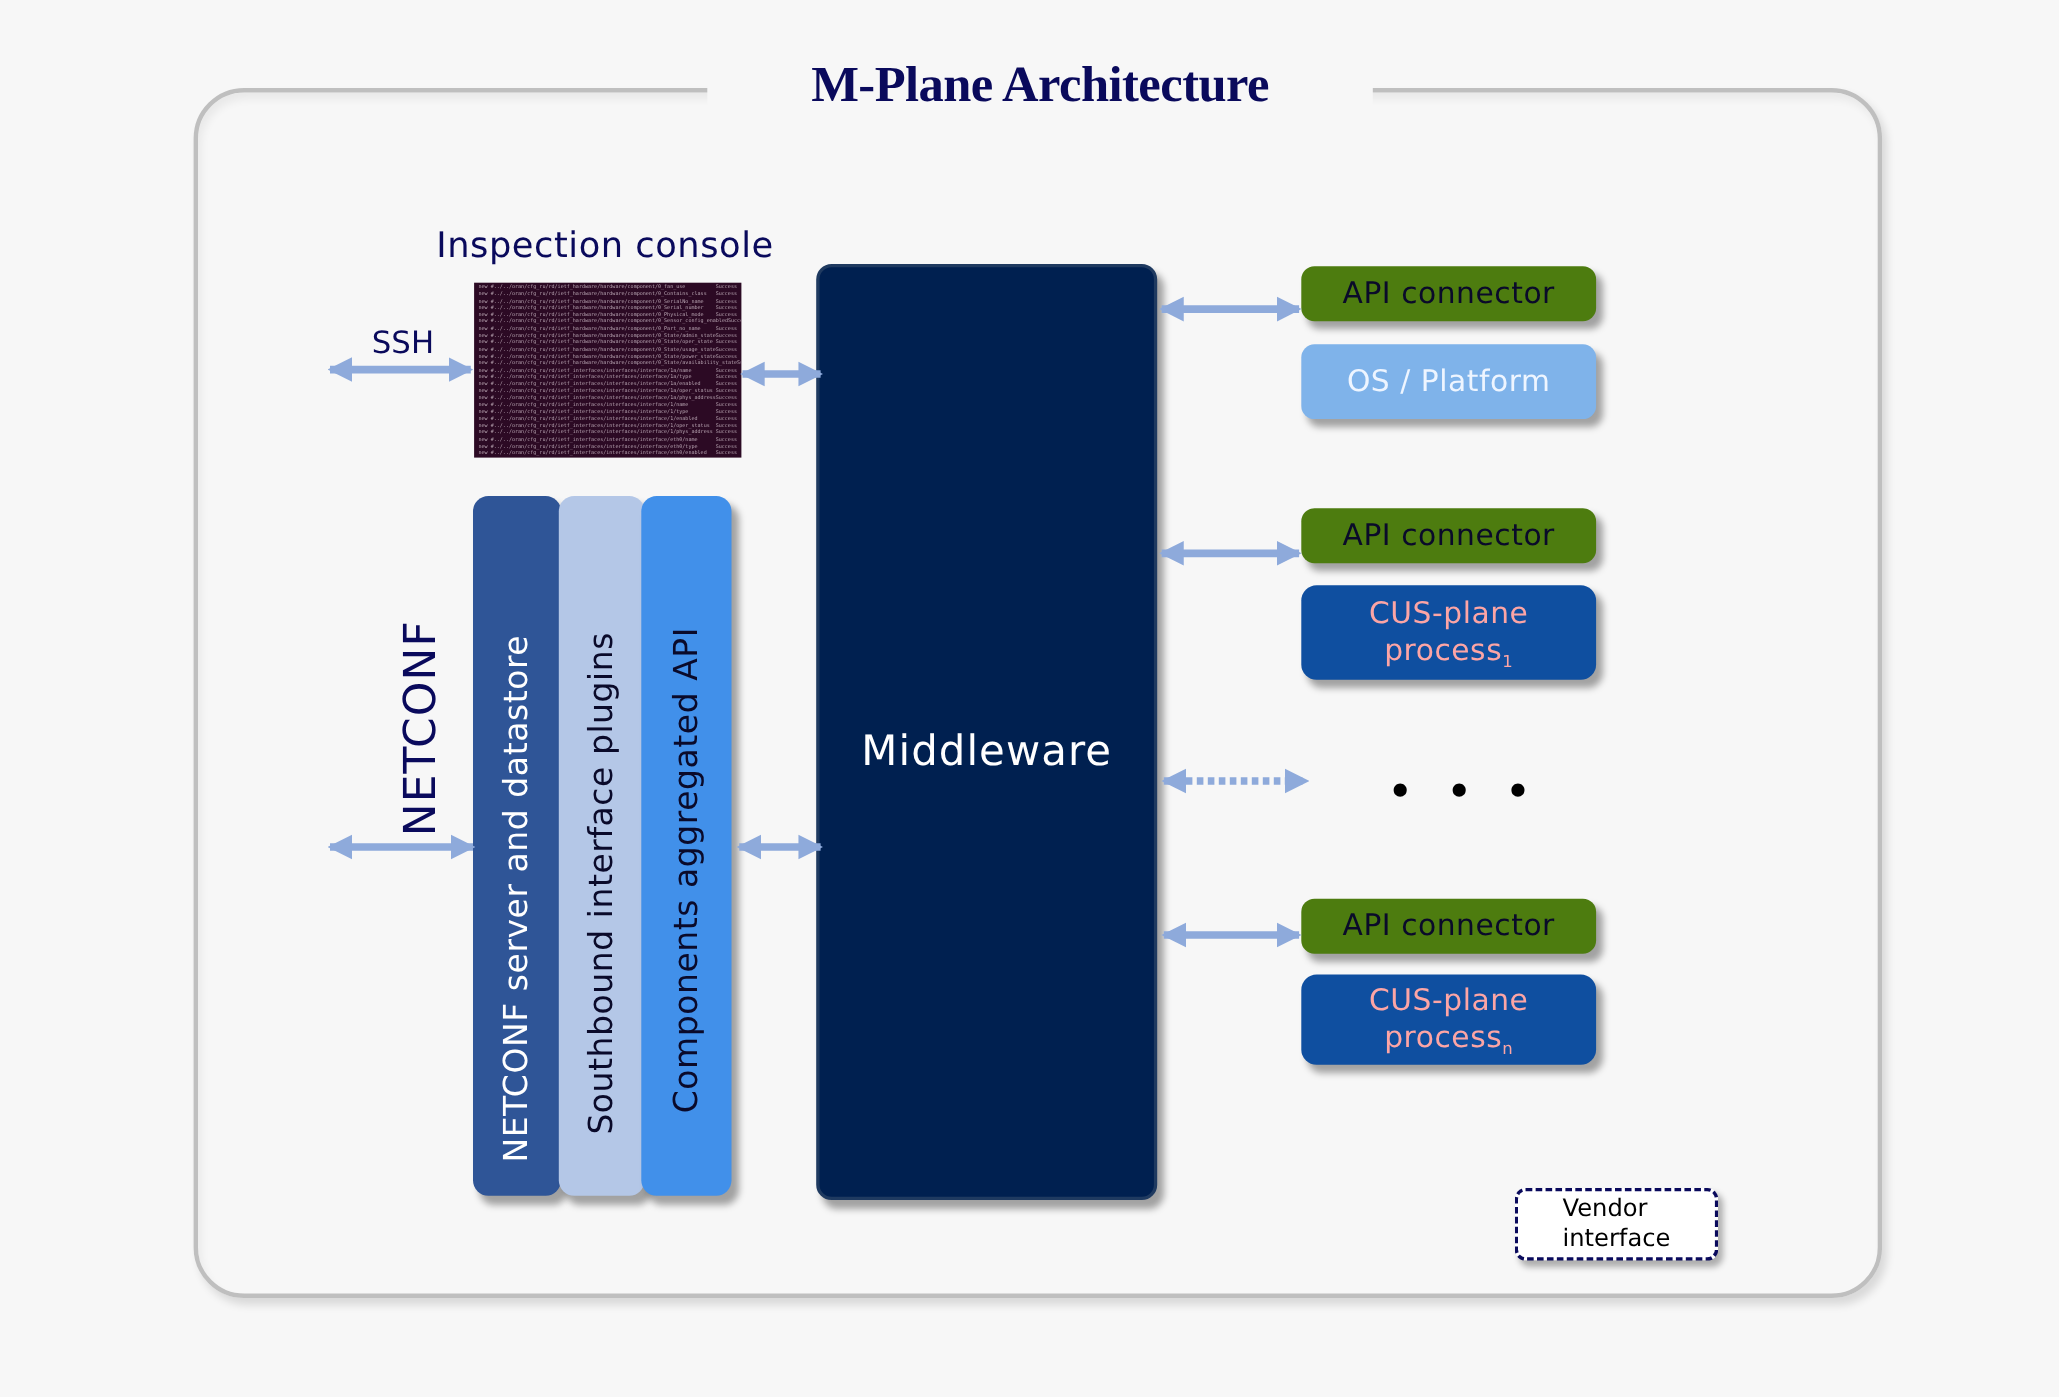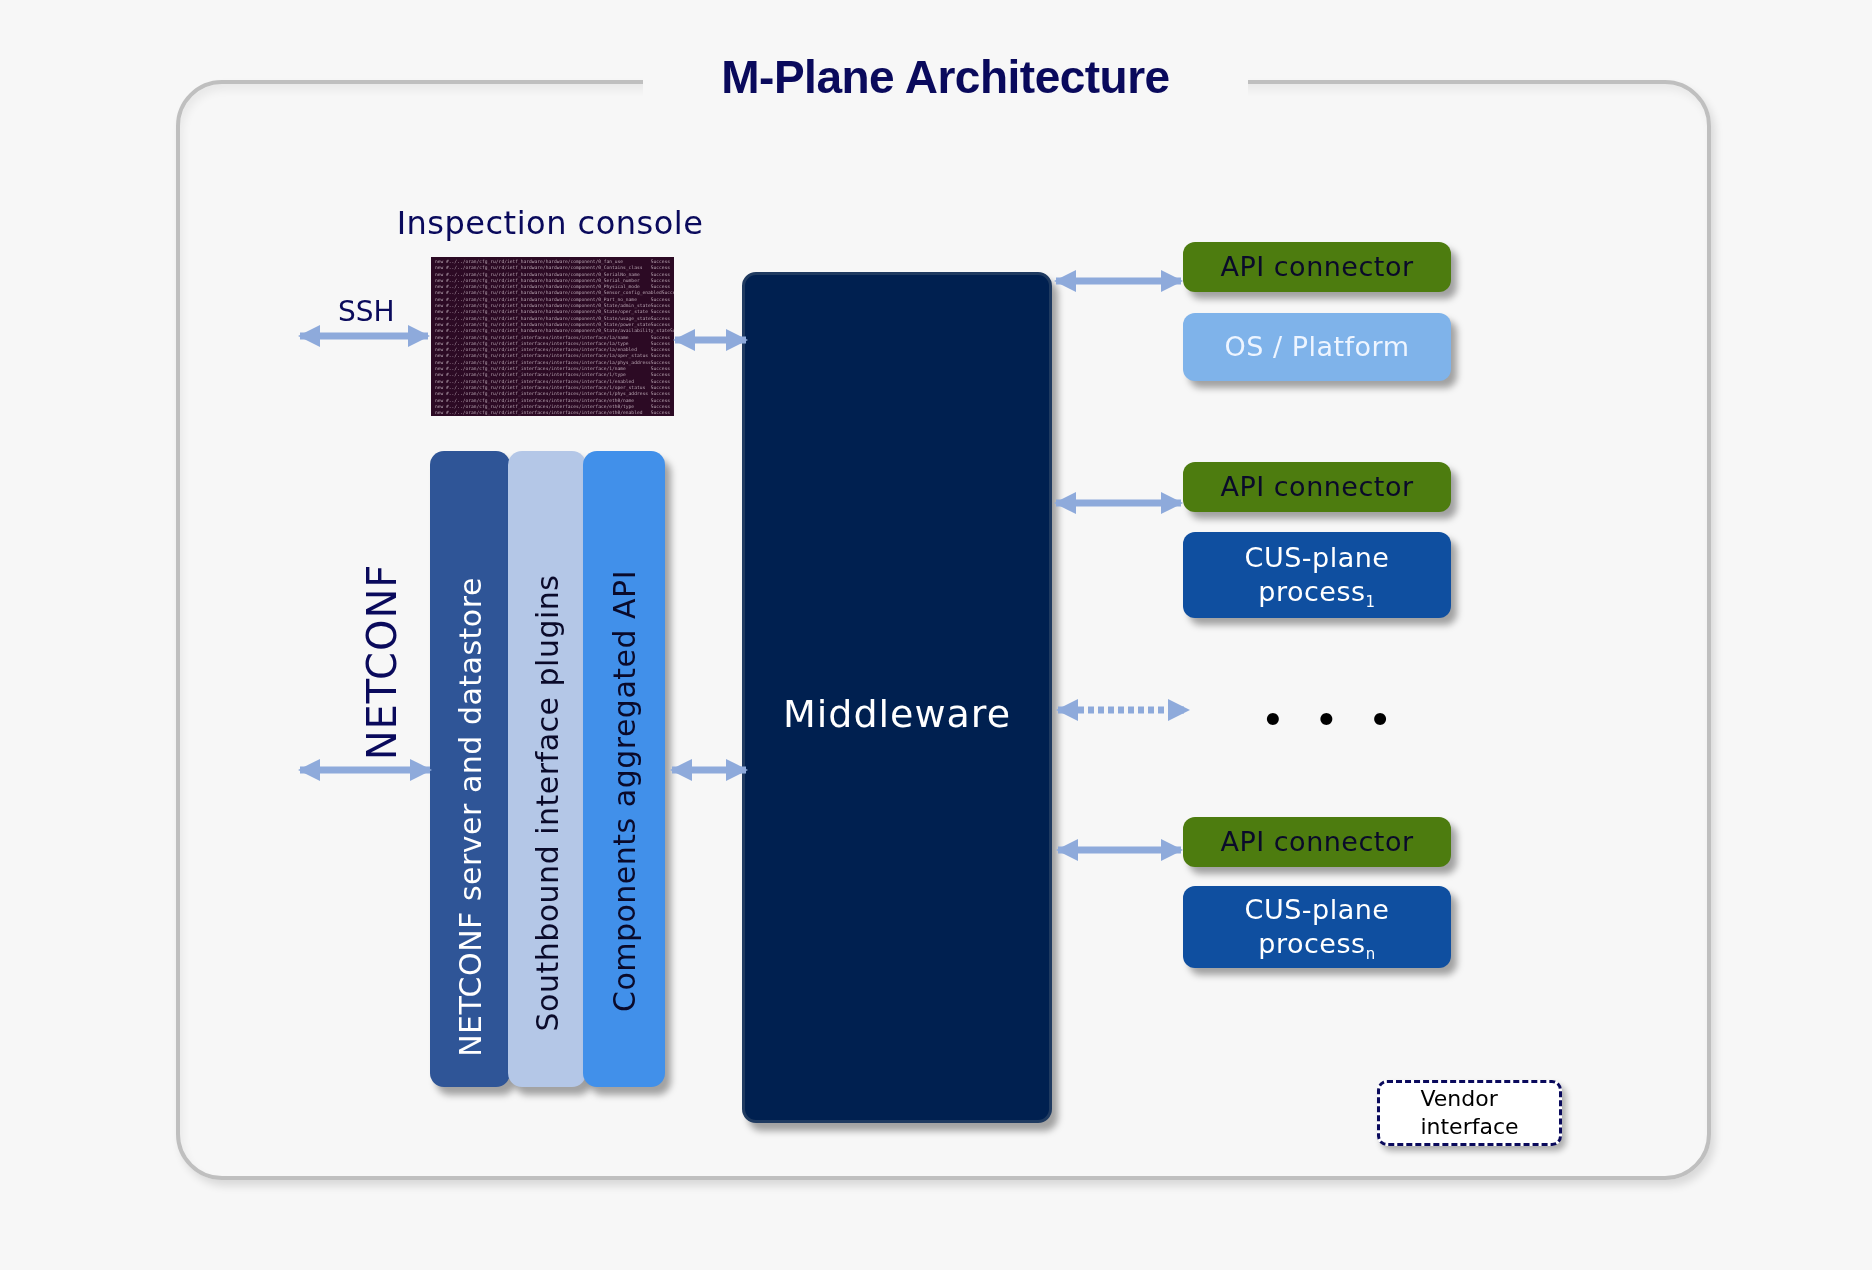--- a/index.html
+++ b/index.html
@@ -10,21 +10,21 @@
   }
   .abs { position: absolute; }
   .frame {
     left: 176px; top: 80px; width: 1535px; height: 1100px;
     border: 4px solid #bfbfbf; border-radius: 46px; box-sizing: border-box;
     box-shadow: 4px 6px 8px rgba(0,0,0,0.12), inset 3px 6px 8px rgba(0,0,0,0.06);
   }
   .title-gap { left: 643px; top: 60px; width: 605px; height: 50px; background: #f7f7f7; }
   .title {
     left: 643px; top: 44px; width: 605px; height: 66px; text-align: center;
-    font-family: Liberation Sans, sans-serif; font-weight: bold;
+    font-family: Liberation Serif, serif; font-weight: bold;
     font-size: 46px; line-height: 66px; color: #0a0a5c; letter-spacing: -0.5px;
   }
   .console-label {
     left: 380px; top: 203px; width: 340px; text-align: center;
     font-size: 32px; line-height: 40px; color: #0a0a5c; letter-spacing: 0.5px;
   }
   .console {
     left: 431px; top: 257px; width: 243px; height: 159px;
     background: #2c0a24; overflow: hidden; padding: 2px 4px; box-sizing: border-box;
   }
@@ -49,32 +49,32 @@
   .col1 { left: 430px; width: 80px; background: #2f5597; color: #ffffff; z-index: 1; }
   .col2 { left: 508px; width: 78px; background: #b4c7e7; color: #0a0a2a; z-index: 2; }
   .col3 { left: 583px; width: 82px; background: #4190ea; color: #0a0a2a; z-index: 3; }
   .col1 .col-text { margin-top: 48px; }
   .col2 .col-text { margin-top: 34px; }
   .col3 .col-text { margin-top: 22px; }
   .middleware {
     left: 742px; top: 240px; width: 310px; height: 851px;
     background: #002050; border: 3px solid #1f3a60; border-radius: 14px; box-sizing: border-box;
     box-shadow: 6px 8px 7px rgba(0,0,0,0.35);
-    display: flex; align-items: center; justify-content: center; margin-top: 32px;
+    display: flex; align-items: center; justify-content: center;
   }
   .middleware-label { color: #ffffff; font-size: 38px; letter-spacing: 1px; margin-top: 32px; }
   .box {
     left: 1183px; width: 268px; border-radius: 12px;
     box-shadow: 6px 7px 7px rgba(0,0,0,0.35);
     display: flex; align-items: center; justify-content: center; text-align: center;
     font-size: 27px; letter-spacing: 0.5px; line-height: 34px;
   }
   .api { background: #4d7c0f; color: #0a0a2a; height: 50px; }
   .os { background: #7fb3ea; color: #eef5ff; height: 68px; }
-  .cus { background: #0f4fa0; color: #ffffff; }
+  .cus { background: #0f4fa0; color: #fca5a5; border-radius: 14px; }
   .cus sub { font-size: 15px; vertical-align: -6px; line-height: 0; }
   .dots { left: 1262px; top: 700px; font-size: 34px; color: #000; letter-spacing: 10px; font-weight: bold; }
   .vendor {
     left: 1377px; top: 1080px; width: 185px; height: 66px;
     border: 3px dashed #0a0a5c; border-radius: 10px; box-sizing: border-box; background: #ffffff;
     box-shadow: 4px 5px 6px rgba(0,0,0,0.3);
     display: flex; align-items: center; justify-content: center; text-align: left;
     font-size: 22px; line-height: 28px; color: #000;
   }
   svg.arrows { position: absolute; left: 0; top: 0; z-index: 5; pointer-events: none; }

